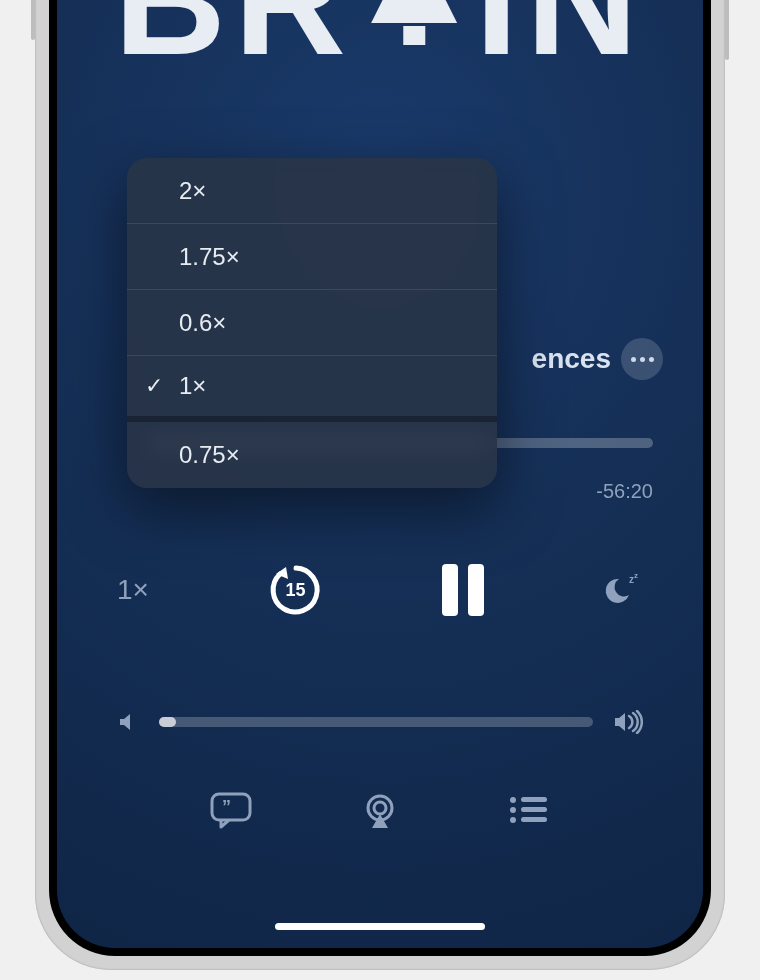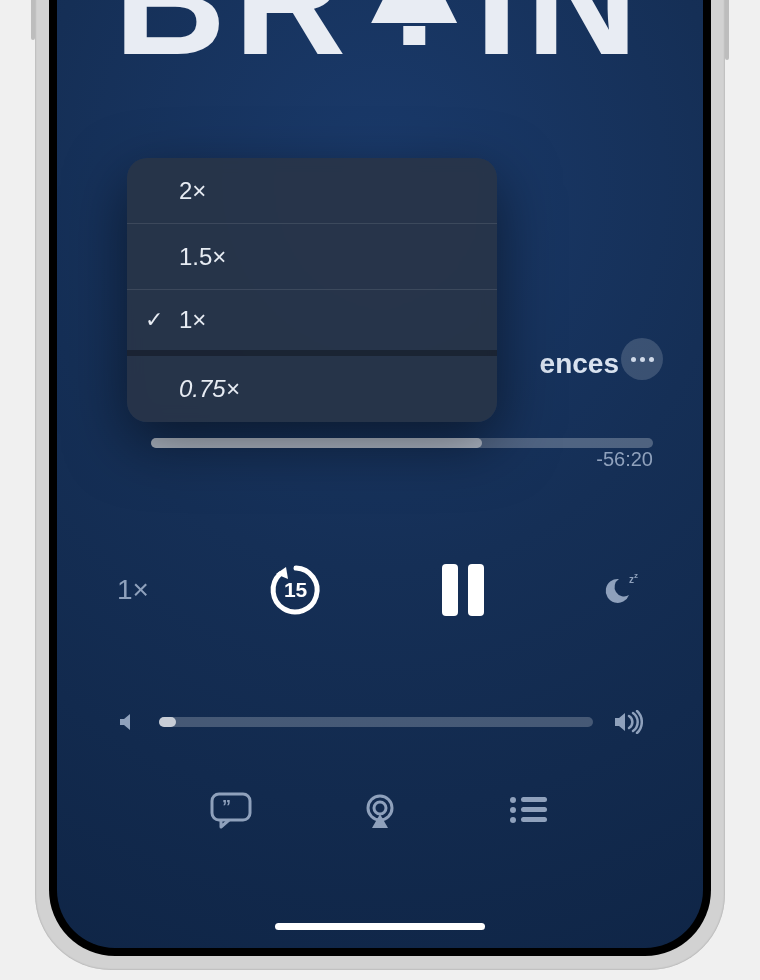--- a/index.html
+++ b/index.html
@@ -84,22 +84,22 @@
     transform:translateX(-50%);
     width:0.14em; height:0.12em;
     background:#e8ecf3;
   }
 
   .title-row {
     position:absolute;
     top:348px;
     right:40px;
     display:flex;
-    align-items:flex-end;
-    gap:2px;
+    align-items:center;
+    gap:10px;
   }
   .title-row .text {
     font-size:28px;
     font-weight:600;
     color:#d9e2ef;
   }
   .more-btn {
     width:42px; height:42px;
     border-radius:50%;
     background:rgba(255,255,255,0.16);
@@ -117,39 +117,39 @@
     background:rgba(255,255,255,0.25);
   }
   .scrubber .played {
     position:absolute; left:0; top:0; bottom:0;
     width:66%;
     background:rgba(255,255,255,0.55);
     border-radius:6px;
   }
   .time-remaining{
     position:absolute;
-    top:458px;
+    top:490px;
     right:50px;
     font-size:20px;
     color:#8fa1bc;
   }
 
   .transport {
     position:absolute;
     top:570px;
     left:0; right:0;
     display:flex;
     align-items:center;
     justify-content:space-between;
     padding:0 60px;
   }
   .speed-btn { font-size:28px; color:#8fa1bc; font-weight:500; }
   .skip-ctl { position:relative; width:60px; height:60px; display:flex; align-items:center; justify-content:center; }
   .skip-ctl svg { width:60px; height:60px; }
-  .skip-num { position:absolute; font-size:21px; font-weight:600; color:#fff; }
+  .skip-num { position:absolute; font-size:18px; font-weight:600; color:#fff; }
   .pause-btn { display:flex; gap:10px; }
   .pause-btn span { width:16px; height:52px; background:#fff; border-radius:4px; }
   .sleep-btn { width:42px; height:42px; color:#8fa1bc; }
 
   .volume {
     position:absolute;
     top:720px;
     left:60px; right:60px;
     display:flex;
     align-items:center;
@@ -198,21 +198,21 @@
     display:flex;
     align-items:center;
     height:66px;
     padding:0 24px 0 52px;
     font-size:24px;
     color:#e7ecf3;
     position:relative;
     border-bottom:1px solid rgba(255,255,255,0.10);
   }
   .speed-item.thick-sep { border-bottom:6px solid rgba(0,0,0,0.30); }
-  .speed-item:last-child{ border-bottom:none;font-style:italic; }
+  .speed-item:last-child{ border-bottom:none; }
   .speed-item .check{
     position:absolute;
     left:18px;
     font-size:22px;
   }
 </style>
 </head>
 <body>
 
 <div class="phone">
@@ -307,21 +307,24 @@
         </div>
       </div>
 
       <div class="home-indicator"></div>
 
       <div class="speed-menu">
         <div class="speed-item">
           <span>2×</span>
         </div>
         <div class="speed-item">
-          <span>1.5×</span>
+          <span>1.75×</span>
+        </div>
+        <div class="speed-item">
+          <span>0.6×</span>
         </div>
         <div class="speed-item thick-sep">
           <span class="check">✓</span>
           <span>1×</span>
         </div>
         <div class="speed-item">
           <span>0.75×</span>
         </div>
       </div>
 

